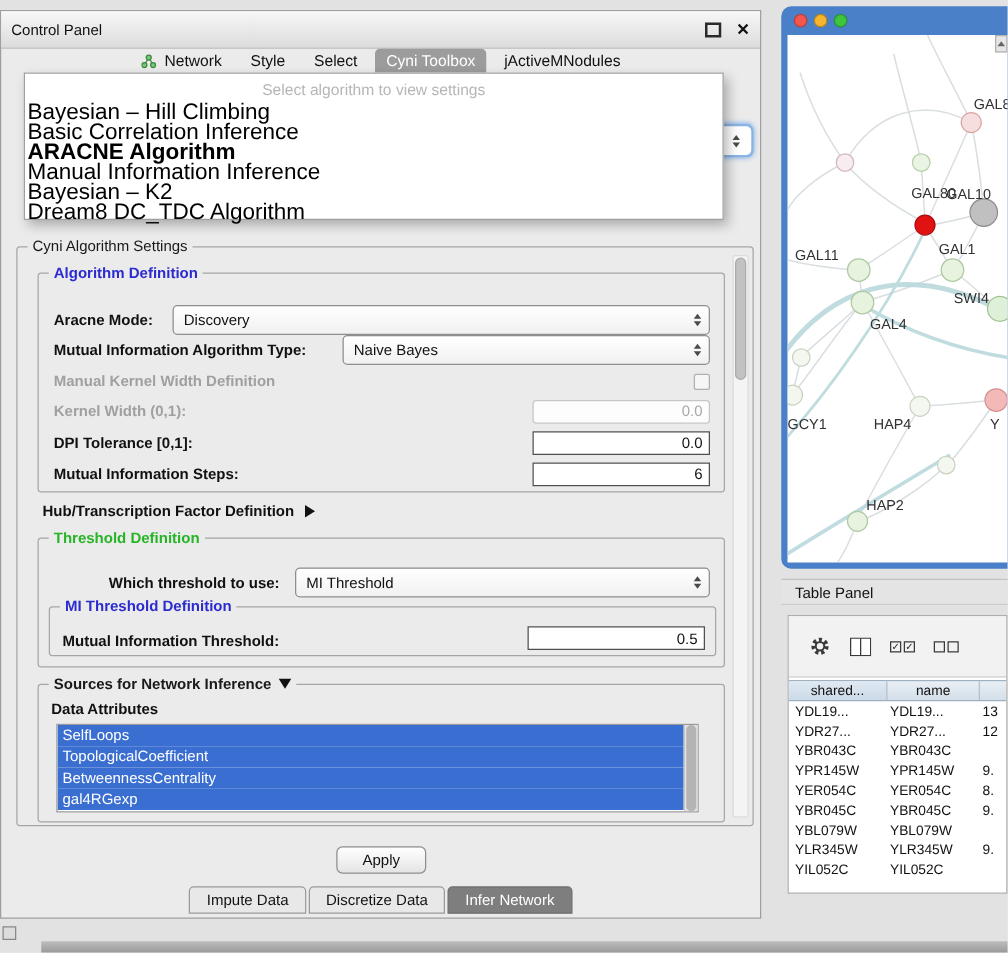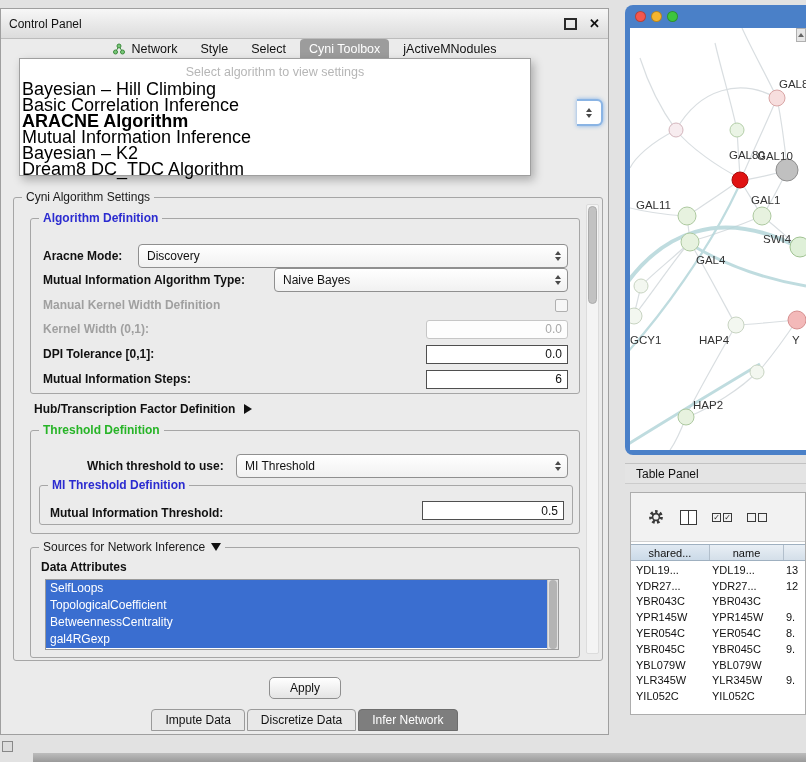--- a/index.html
+++ b/index.html
@@ -24,21 +24,21 @@
 
   .tabs {
     position:absolute; top:29px; left:0; right:0; height:22px;
     display:flex; justify-content:center; align-items:center; gap:5px; font-size:12.5px;
   }
   .tab { padding:3px 9px; border-radius:4px 4px 0 0; display:flex; align-items:center; gap:7px; white-space:nowrap; }
   .tab.selected { background:#9c9c9c; color:#fff; }
 
   
   .algo-popup {
-    position:absolute; left:18px; top:49px; width:512px; height:118px;
+    position:absolute; left:18px; top:49px; width:560px; height:118px;
     background:#fff; border:1px solid #9f9f9f; box-shadow:3px 4px 9px rgba(0,0,0,.28);
     z-index:20; padding-top:4px; box-sizing:border-box;
   }
   .popup-placeholder { text-align:center; color:#b6b6b6; font-size:12.5px; height:18px; line-height:18px; }
   .popup-item { font-size:18px; height:16px; line-height:16px; padding-left:2px; color:#000; }
   .popup-item.bold { font-weight:bold; }
   .combo-remnant {
     position:absolute; left:576px; top:90px; width:26px; height:27px; z-index:15;
     background:#fff; border:2px solid #8ab4e4; border-left:none; border-radius:0 6px 6px 0;
     box-shadow:0 0 4px rgba(100,160,230,.8); box-sizing:border-box;
@@ -46,21 +46,21 @@
   }
 
   
   .group { position:absolute; border:1px solid #a6a6a6; border-radius:3px; box-sizing:border-box; }
   .legend {
     position:absolute; top:-8px; left:8px; background:#ebebeb; padding:0 4px;
     font-size:12px; white-space:nowrap; display:flex; align-items:center; gap:6px;
   }
   .legend.blue  { color:#2b2bd0; font-weight:bold; }
   .legend.green { color:#27b427; font-weight:bold; }
-  .legend.black { color:#1a1a1a; font-weight:normal; }
+  .legend.black { color:#1a1a1a; font-weight:bold; }
   .legend.plain { color:#1a1a1a; }
 
   .settings-group { left:12px; top:188px; width:590px; height:464px; }
   .settings-scroll {
     position:absolute; right:3px; top:6px; width:13px; height:450px;
     background:#f4f4f4; border:1px solid #dcdcdc; border-radius:2px; box-sizing:border-box;
   }
   .settings-scroll .thumb { position:absolute; top:1px; left:1px; width:9px; height:98px; background:#c2c2c2; border:1px solid #ababab; border-radius:5px; box-sizing:border-box; }
 
   .algo-group { left:16px; top:20px; width:550px; height:176px; }
@@ -209,21 +209,21 @@
   <div class="combo-remnant">
     <span class="tri-up-s"></span>
     <span class="tri-down-s"></span>
   </div>
 
   <div class="algo-popup">
     <div class="popup-placeholder">Select algorithm to view settings</div>
     <div class="popup-item">Bayesian – Hill Climbing</div>
     <div class="popup-item">Basic Correlation Inference</div>
     <div class="popup-item bold">ARACNE Algorithm</div>
-    <div class="popup-item">Mutual Information Inference</div>
+    <div class="popup-item">Manual Information Inference</div>
     <div class="popup-item">Bayesian – K2</div>
     <div class="popup-item">Dream8 DC_TDC Algorithm</div>
   </div>
 
   <div class="group settings-group">
     <div class="legend plain">Cyni Algorithm Settings</div>
 
     <div class="settings-scroll">
       <div class="thumb"></div>
     </div>

